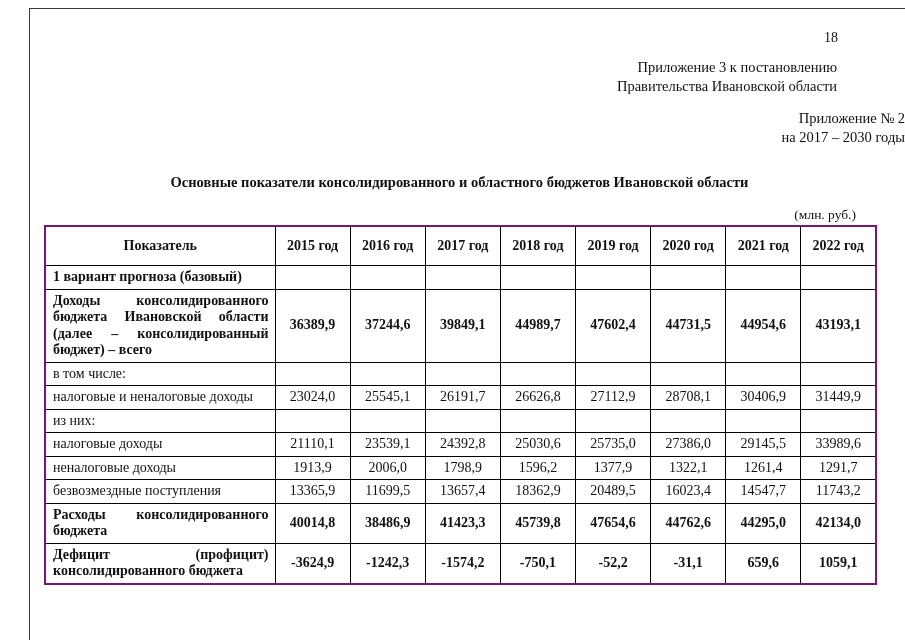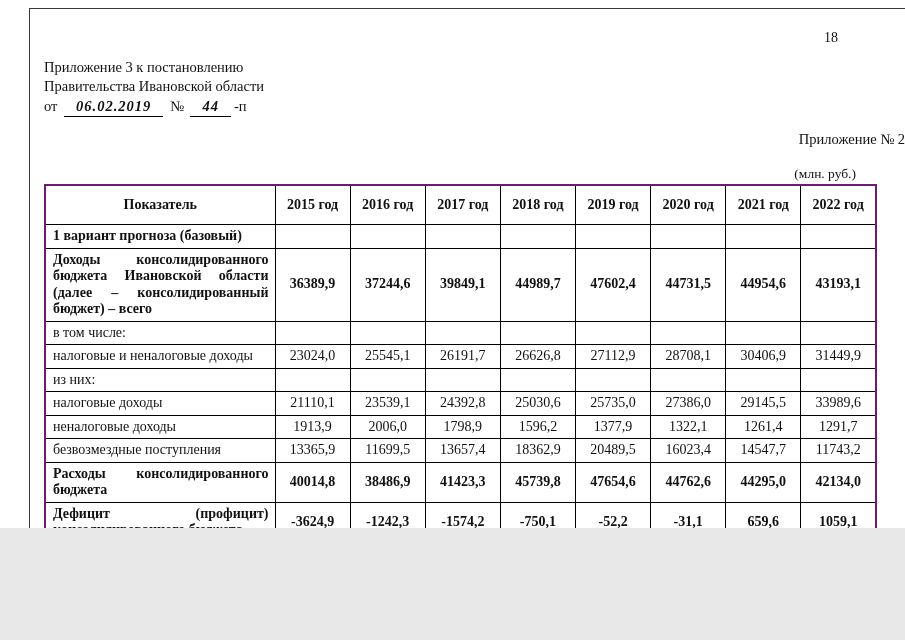--- a/index.html
+++ b/index.html
@@ -1,19 +1,19 @@
 <!DOCTYPE html>
 <html><head>
 <meta charset="utf-8">
 <style>
   html, body { margin: 0; padding: 0; background: #e8e8e8; }
   .page {
     position: relative;
     width: 905px;
-    height: 528px;
+    height: 640px;
     background: #ffffff;
     font-family: "Liberation Serif", "DejaVu Serif", serif;
     color: #111;
     overflow: hidden;
     box-sizing: border-box;
   }
   .frame-top {
     position: absolute;
     top: 8px; left: 29px; right: 0;
     height: 1px; background: #3a3a3a;
@@ -24,21 +24,21 @@
     width: 1px; background: #3a3a3a;
   }
   .content { padding: 30px 0 0 44px; }
   .page-number {
     text-align: right;
     padding-right: 67px;
     font-size: 14px;
   }
   .ref-block-1 {
     margin-top: 12px;
-    text-align: left;
+    text-align: right;
     padding-right: 68px;
     font-size: 14.5px;
     line-height: 1.32;
   }
   .date-line { margin-right: 36px; margin-top: 1px; }
   .uline {
     display: inline-block;
     border-bottom: 1px solid #000;
     padding: 0 12px;
     margin: 0 3px;
@@ -104,32 +104,28 @@
   <div class="frame-top"></div>
   <div class="frame-left"></div>
 
   <div class="content">
 
     <div class="page-number">18</div>
 
     <div class="ref-block-1">
       <div>Приложение 3 к постановлению</div>
       <div>Правительства Ивановской области</div>
-      <div class="date-line">
-        <span>от</span>
-        <span class="uline handwritten">06.02.2019</span>
-        <span>№</span>
-        <span class="uline handwritten">44</span><span>-п</span>
-      </div>
     </div>
 
     <div class="ref-block-2">
       <div>Приложение № 2</div>
+      <div>на 2017 – 2030 годы</div>
     </div>
 
+    <div class="doc-title">Основные показатели консолидированного и областного бюджетов Ивановской области</div>
 
     <div class="units-note">(млн. руб.)</div>
 
     <table class="budget" id="budget-table">
       <colgroup>
         <col class="c-label">
       </colgroup>
       <thead>
           <tr>
             <th>Показатель</th>

